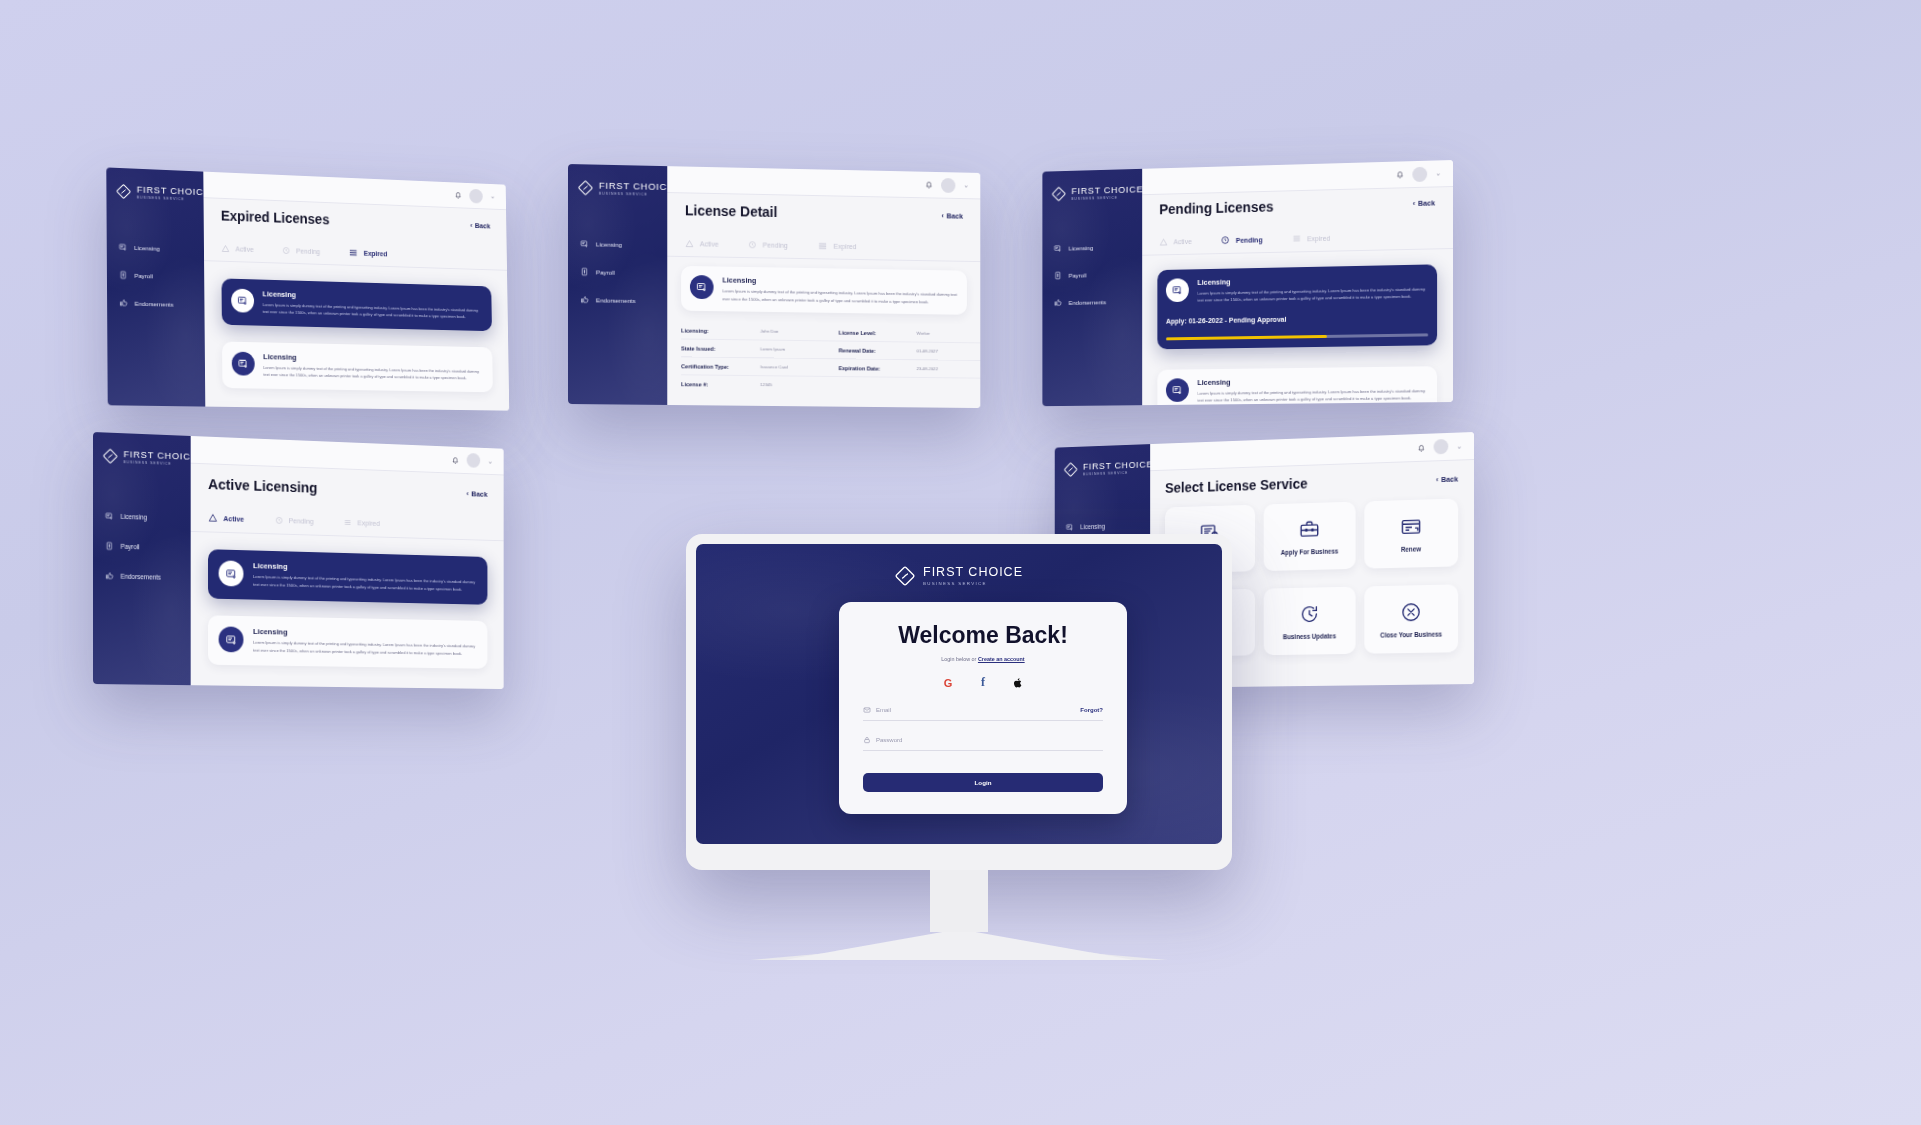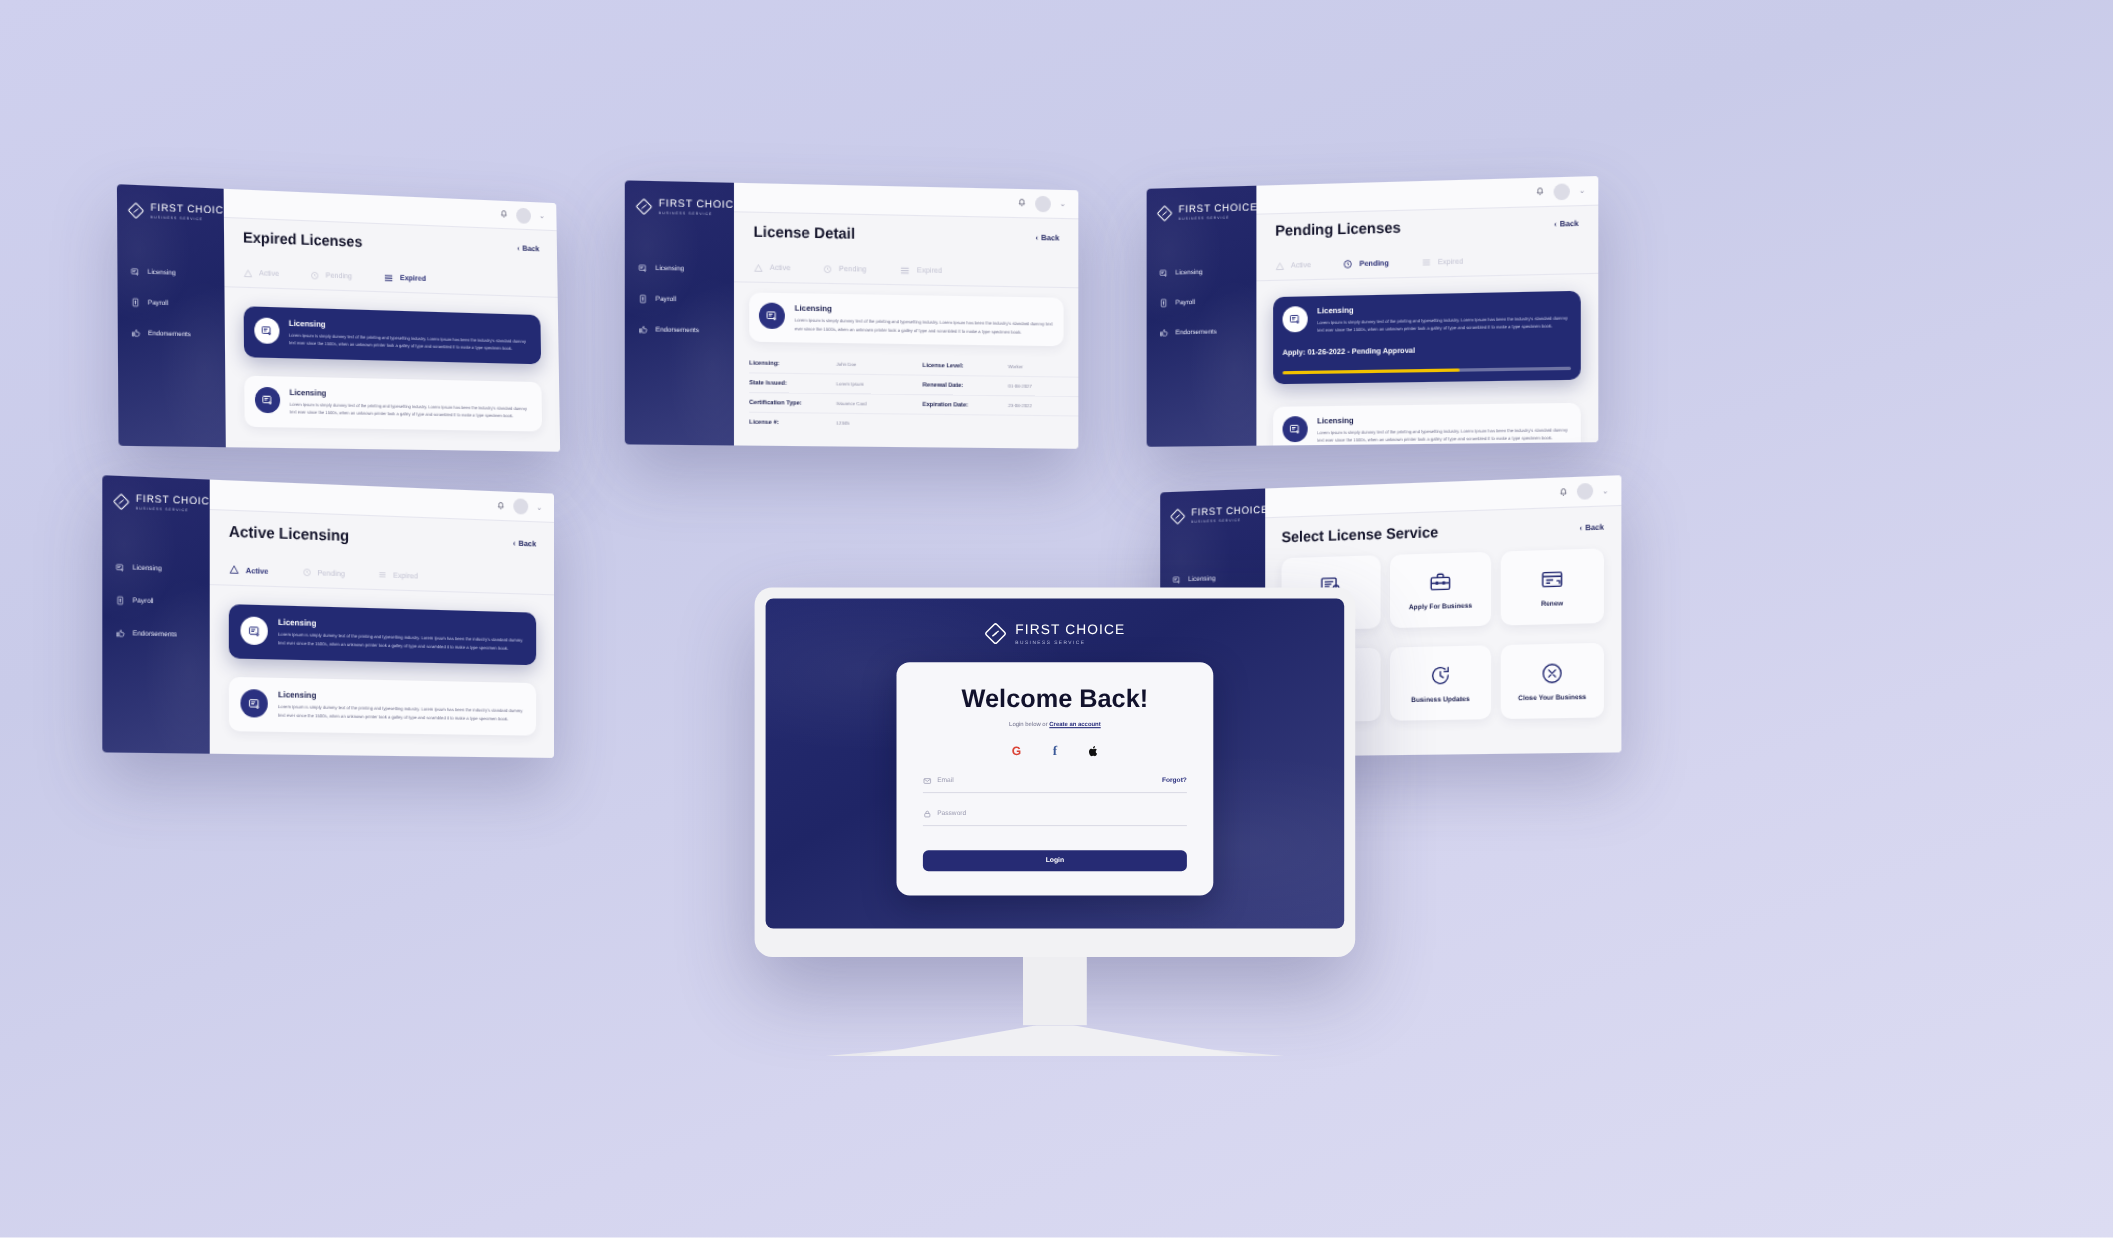--- a/index.html
+++ b/index.html
@@ -94,21 +94,21 @@
   .neck{width:58px;height:62px;background:#eeeef1;margin:0 auto;}
   .base{width:0;height:0;margin:0 auto;position:relative;}
   .stand{position:absolute;left:-208px;top:0;width:416px;height:28px;
     background:#f0f0f3;
     clip-path:polygon(8% 100%,46% 0%,54% 0%,92% 100%);}
   .stand2{position:absolute;left:-208px;top:0;width:416px;height:28px;
     background:#e9e9ee;
     clip-path:polygon(0% 100%,50% 34%,100% 100%);}
 
   .login-card{position:absolute;background:#f7f7fa;border-radius:12px;
-    box-shadow:0 10px 30px rgba(10,12,50,.35);z-index:3;}
+    box-shadow:0 10px 30px rgba(10,12,50,.35);z-index:3;margin-left:24px;}
   .welcome{font-weight:700;color:#12122c;text-align:center;}
   .login-sub{text-align:center;color:#6f6f8a;}
   .login-sub b{color:#2a2f7d;}
   .socials{display:flex;justify-content:center;}
   .soc{border-radius:50%;display:flex;align-items:center;justify-content:center;}
   .field{border-bottom:1px solid #dcdce6;display:flex;align-items:center;}
   .field .fi{flex:none;display:flex;align-items:center;}
   .field .ph{color:#9a9ab0;flex:1;}
   .forgot{color:#2a2f7d;font-weight:700;white-space:nowrap;}
   .login-btn{background:#262b74;border-radius:5px;color:#fff;text-align:center;font-weight:700;}

